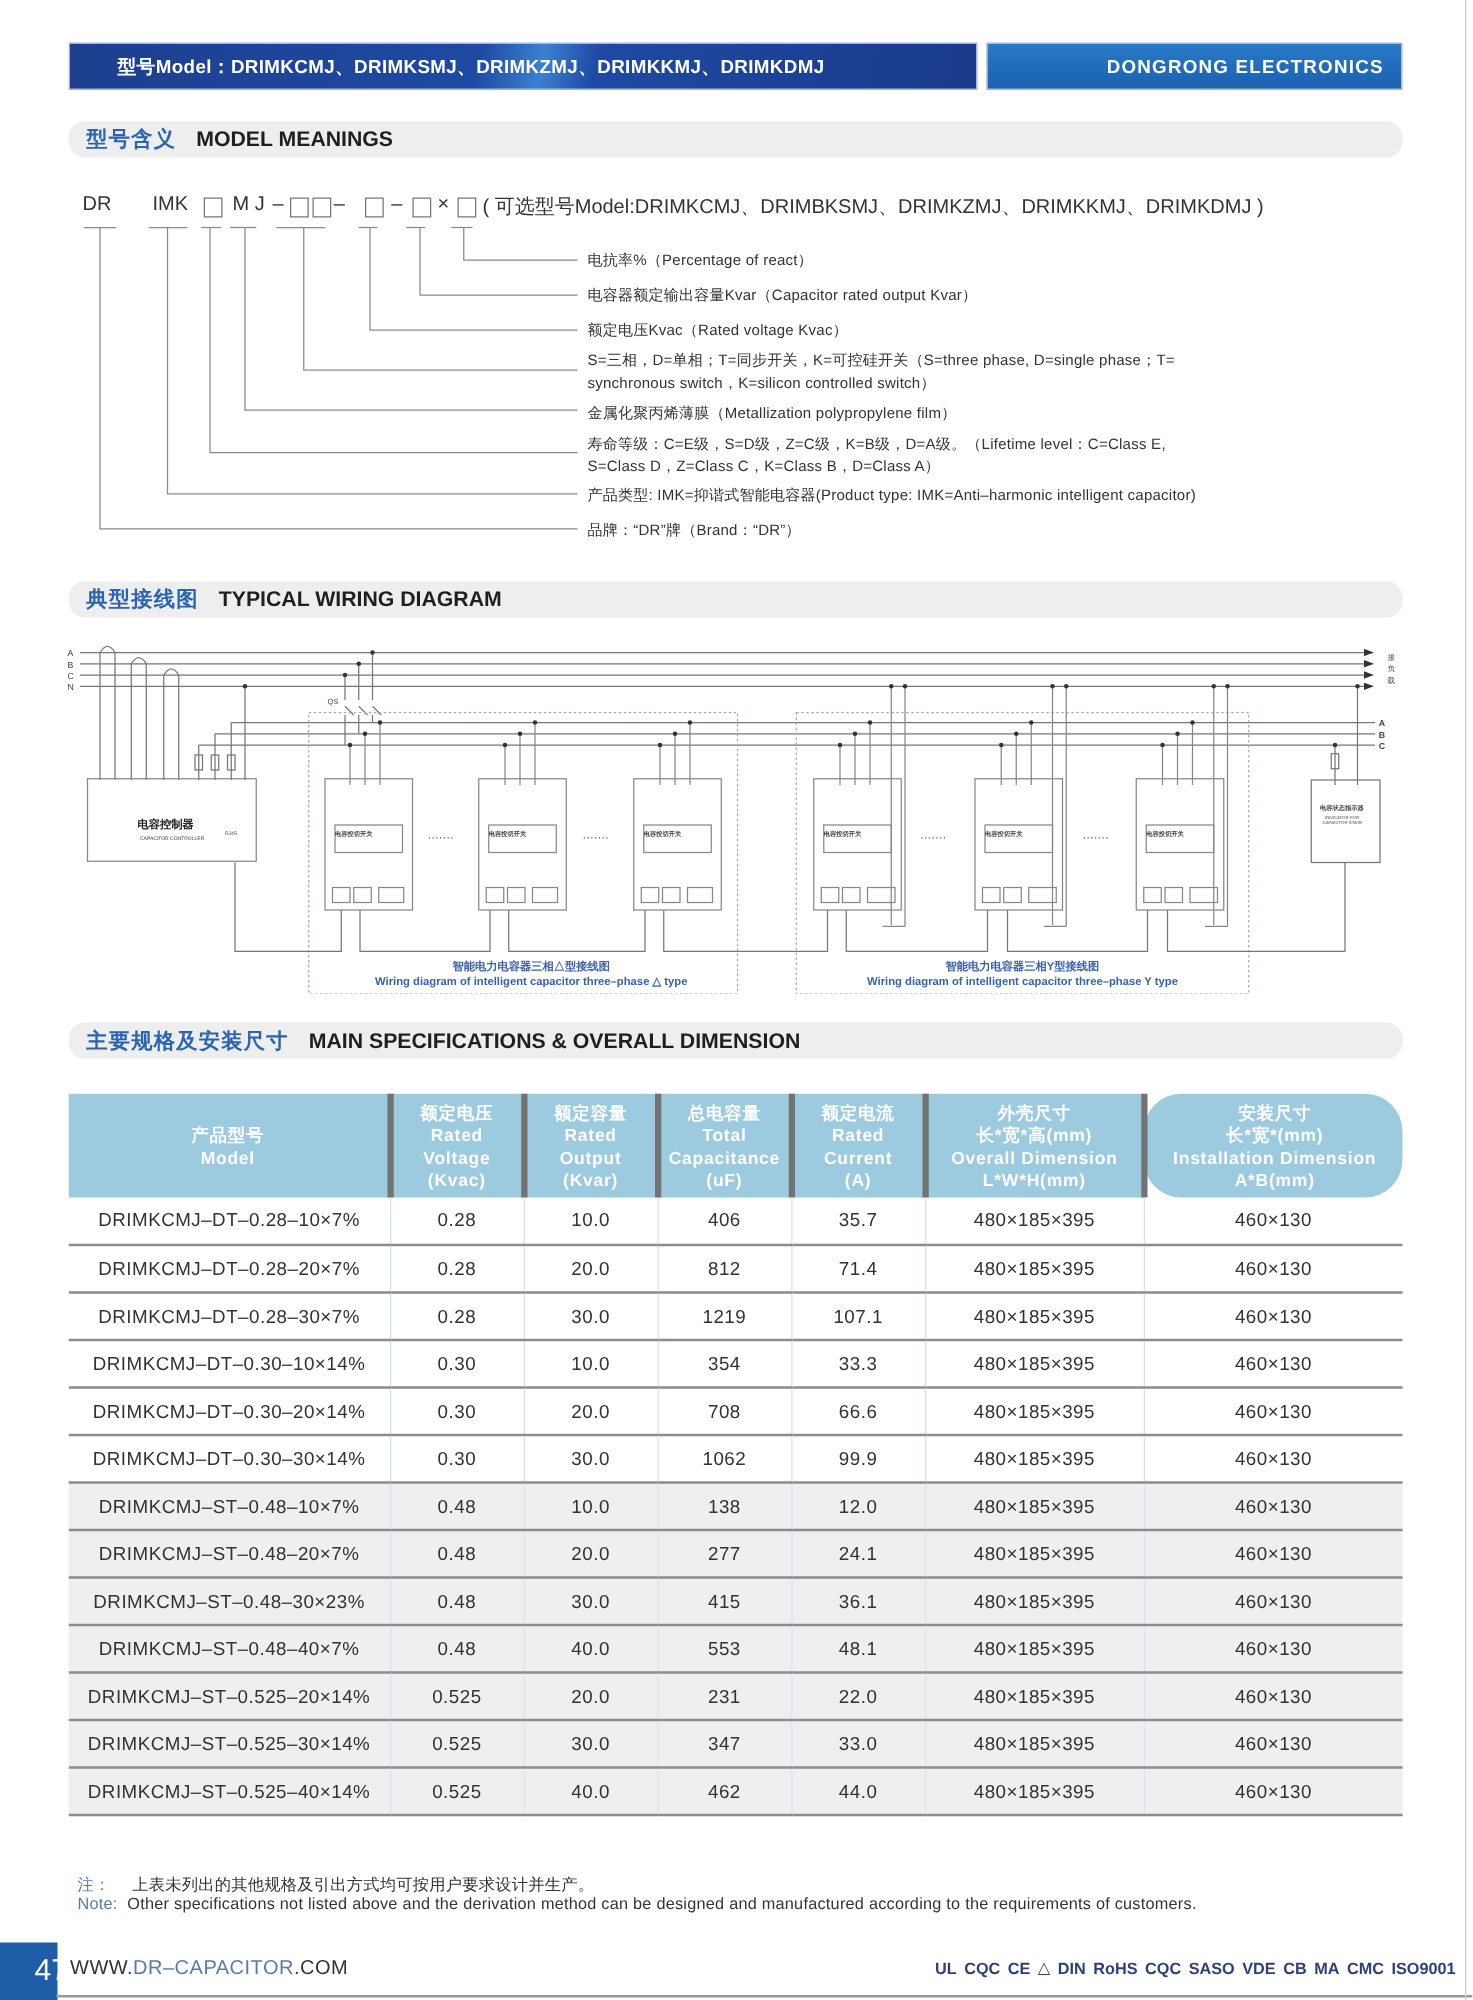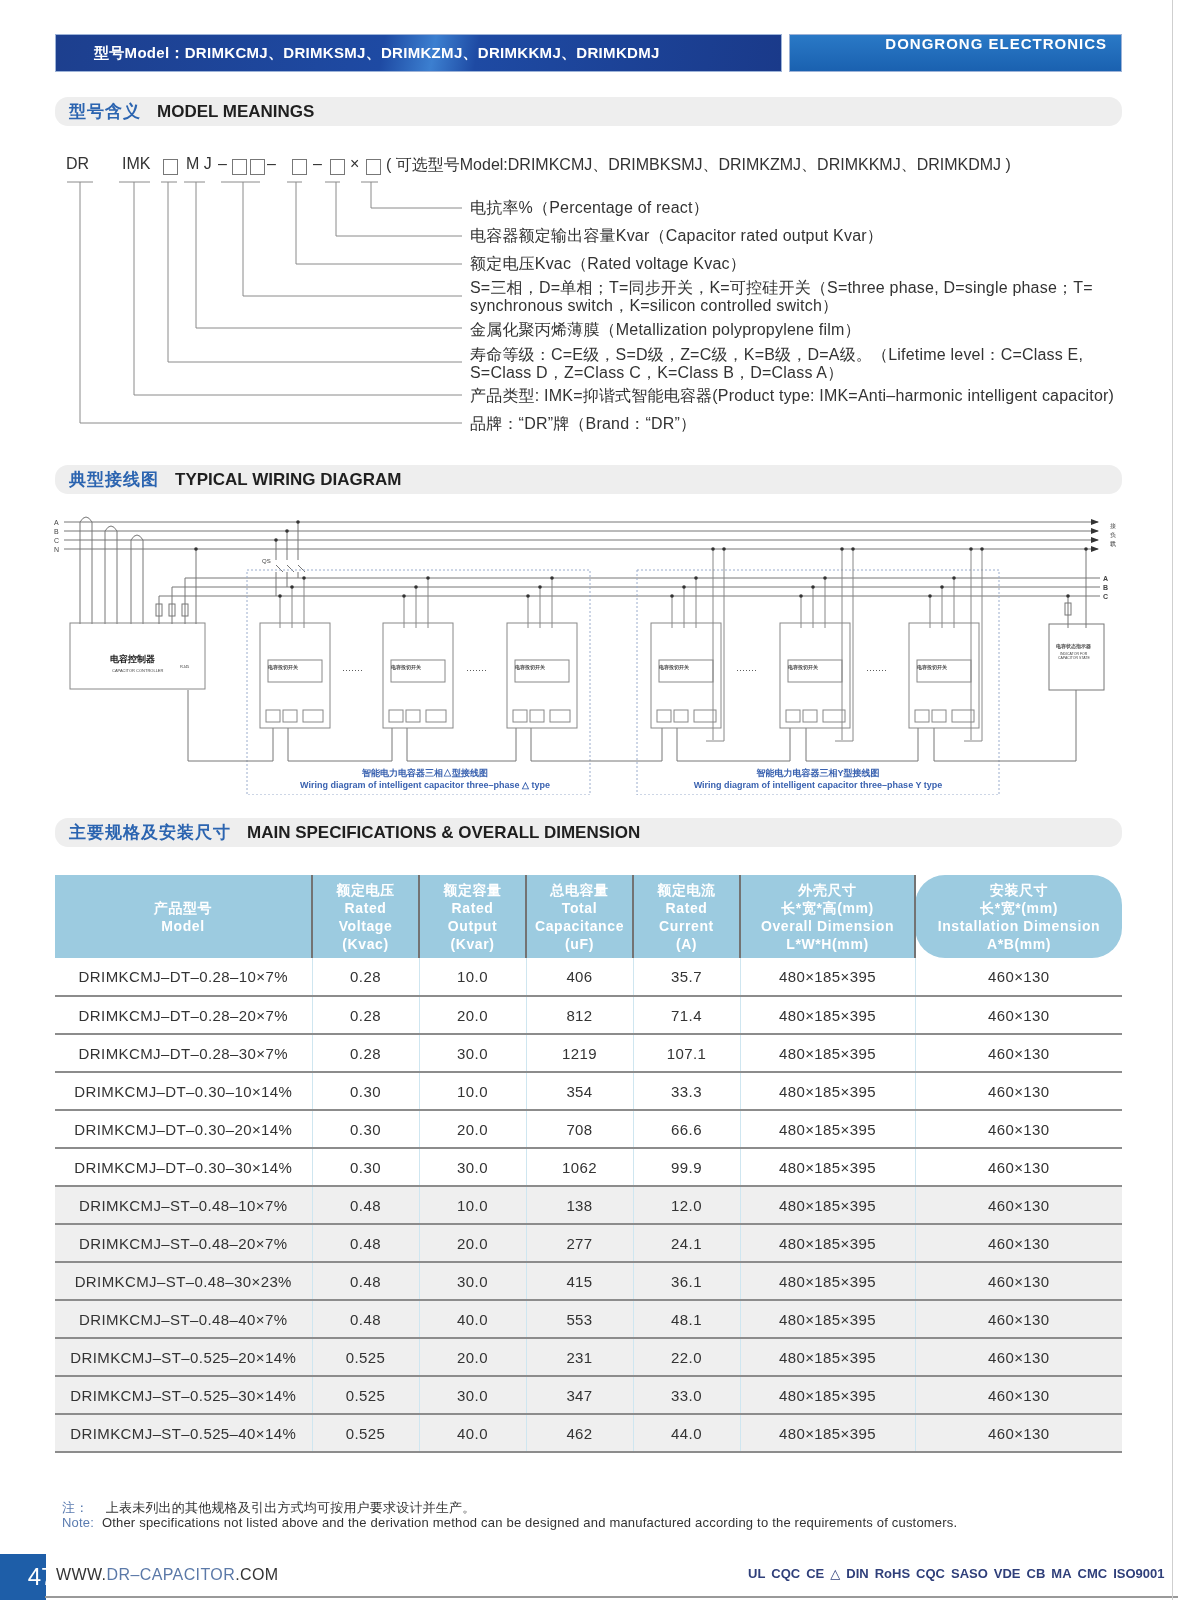--- a/index.html
+++ b/index.html
@@ -10,42 +10,42 @@
   .banner-left {
     position: absolute; left: 55px; top: 34px; width: 727px; height: 38px;
     background: linear-gradient(100deg, #1d3f8e 0%, #1e4aa3 45%, #3c7fd0 52%, #1e4aa3 58%, #1a3a8a 100%);
     color: #fff; font-weight: bold; font-size: 15px; letter-spacing: 0.3px;
     display: flex; align-items: center; padding-left: 38px; border: 1px solid #9db3d8;
   }
   .banner-right {
     position: absolute; left: 789px; top: 34px; width: 333px; height: 38px;
     background: linear-gradient(180deg, #2a79c6 0%, #1a61b0 100%);
     color: #fff; font-weight: bold; font-size: 15px; letter-spacing: 1px;
-    display: flex; align-items: flex-start; justify-content: flex-end; padding-right: 14px; border: 1px solid #9db3d8;
+    display: flex; align-items: center; justify-content: flex-end; padding-right: 14px; border: 1px solid #9db3d8;
   }
 
   
   .sec-bar {
     position: absolute; left: 55px; width: 1067px; height: 29px; background: #eeeeee;
     display: flex; align-items: center; padding-left: 14px; border-radius: 13px;
   }
   .sec-bar .cn { color: #2b64b0; font-weight: bold; font-size: 17px; margin-right: 16px; letter-spacing: 1px; }
   .sec-bar .en { color: #1f1f1f; font-weight: bold; font-size: 17px; }
   .code-seg { position: absolute; top: 155px; font-size: 16px; color: #333; }
   .box { display: inline-block; width: 15px; height: 16px; border: 1px solid #777; vertical-align: middle; }
-  .mm-desc { position: absolute; font-size: 16px; color: #333; line-height: 18px; letter-spacing: 0.2px; }
+  .mm-desc { position: absolute; font-size: 12px; color: #333; line-height: 18px; letter-spacing: 0.2px; }
 
   
   .diagram { position: absolute; left: 50px; top: 505px; width: 1072px; height: 290px; }
 
   
   .spec-table { position: absolute; left: 55px; top: 875px; width: 1067px; border-collapse: collapse; }
   .spec-table th {
     background: #9ccbe0; color: #fff; font-weight: bold; font-size: 14px; line-height: 18px;
-    border-right: 2px solid #737373; text-align: center; vertical-align: middle; height: 83px; letter-spacing: 0.6px;
+    border-right: 5px solid #737373; text-align: center; vertical-align: middle; height: 83px; letter-spacing: 0.6px;
   }
   .spec-table th:last-child { border-right: none; border-radius: 30px; }
   .spec-table td {
     height: 38px; font-size: 15px; text-align: center; color: #333; letter-spacing: 0.4px;
     border-bottom: 2px solid #8c8c8c; border-right: 1px solid #cfe6f0;
   }
   .spec-table td:last-child { border-right: none; }
   .spec-table tr.st td { background: #efefef; }
   .spec-table td.model { text-align: center; white-space: nowrap; }
 

